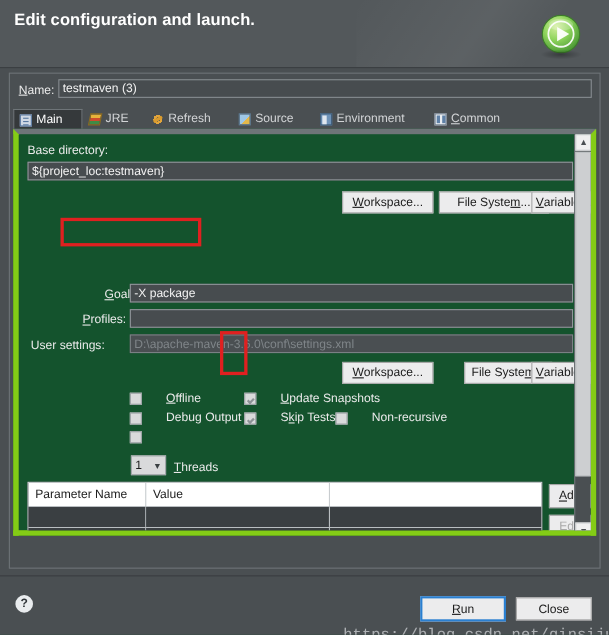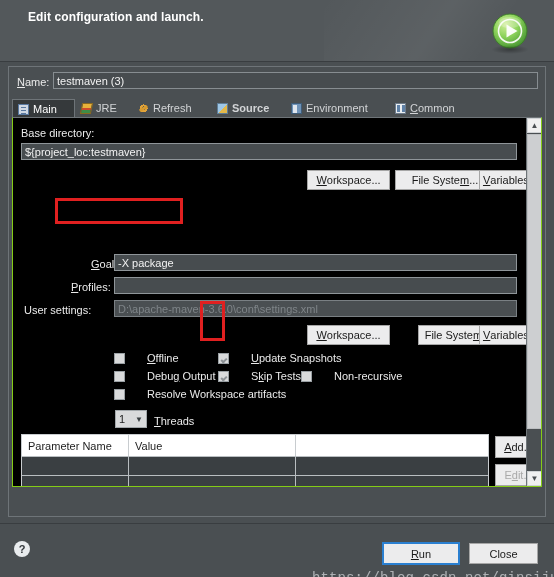--- a/index.html
+++ b/index.html
@@ -19,22 +19,22 @@
     position:absolute; left:0; top:0; width:554px; height:62px;
     background:#53585b;
     border-bottom:1px solid #393d40;
     overflow:hidden;
   }
   #header-gloss {
     position:absolute; right:0; top:0; width:230px; height:62px;
     background:linear-gradient(125deg, rgba(255,255,255,0.00) 0%, rgba(255,255,255,0.055) 48%, rgba(255,255,255,0.00) 72%);
   }
   #header-title {
-    position:absolute; left:28px; top:10px;
-    font-size:12px; font-weight:bold; color:#ffffff;
+    position:absolute; left:13px; top:10px;
+    font-size:15px; font-weight:bold; color:#ffffff;
     letter-spacing:0.1px;
   }
   #run-badge {
     position:absolute; left:489px; top:13px; width:42px; height:42px;
   }
   #run-badge .shadow {
     position:absolute; left:2px; top:32px; width:38px; height:9px;
     background:radial-gradient(ellipse at center, rgba(0,0,0,0.33) 0%, rgba(0,0,0,0) 70%);
   }
 
@@ -102,22 +102,22 @@
   .ic-source { background:linear-gradient(135deg,#9ec7e6 0 55%, #e3b84a 55% 100%); border:1px solid #5f7d96; }
   .ic-env    { background:#6f93b8; border:1px solid #3f5d79; }
   .ic-env:after { content:""; position:absolute; left:1px; top:1px; width:4px; height:8px; background:#dfe6ee; }
   .ic-common { background:#e9edf1; border:1px solid #6d7b8a; }
   .ic-common:after { content:""; position:absolute; left:1px; top:1px; width:3px; height:7px; background:#5e80a6;
                box-shadow:5px 0 0 #5e80a6; }
 
   
   #content-frame {
     position:absolute; left:3px; top:50px; width:530px; height:370px;
-    background:#000000;
-    border:1px solid #84cc16;
+    background:#14532d;
+    border:5px solid #84cc16;
     border-top-color:#6e7478;
     overflow:hidden;
   }
   #scroll-inner {
     position:absolute; left:0; top:0; width:513px; height:368px;
   }
 
   .lbl { position:absolute; font-size:11px; color:#eaeaea; white-space:nowrap; }
   .lbl u { text-decoration:underline; }
 
@@ -289,21 +289,21 @@
       <span>Main</span>
     </div>
     <div class="tab" style="left:64px; width:57px;">
       <span class="ticon ic-jre"></span>
       <span>JRE</span>
     </div>
     <div class="tab" style="left:121px; width:79px;">
       <span class="ticon ic-refresh"></span>
       <span>Refresh</span>
     </div>
-    <div class="tab" style="left:200px; width:74px;font-weight:bold;">
+    <div class="tab" style="left:200px; width:74px;">
       <span class="ticon ic-source"></span>
       <span>Source</span>
     </div>
     <div class="tab" style="left:274px; width:104px;">
       <span class="ticon ic-env"></span>
       <span>Environment</span>
     </div>
     <div class="tab" style="left:378px; width:84px;">
       <span class="ticon ic-common"></span>
       <span><u>C</u>ommon</span>
@@ -350,21 +350,20 @@
         <span class="cbox checked"></span>
         <span class="cb-label">S<u>k</u>ip Tests</span>
       </div>
       <div class="cb-row" style="left:288px; top:252px;">
         <span class="cbox"></span>
         <span class="cb-label">Non-recursive</span>
       </div>
 
       <div class="cb-row" style="left:101px; top:270px;">
         <span class="cbox"></span>
-        <span class="cb-label">Resolve Workspace artifacts</span>
       </div>
 
       <div id="threads-combo" style="top:292px;">
         <span>1</span>
         <span class="chev">▼</span>
       </div>
       <div class="lbl" style="left:141px; top:297px;"><u>T</u>hreads</div>
 
       <div id="param-table" style="top:316px; left:8px; width:468px; height:82px;">
         <div id="param-head">

